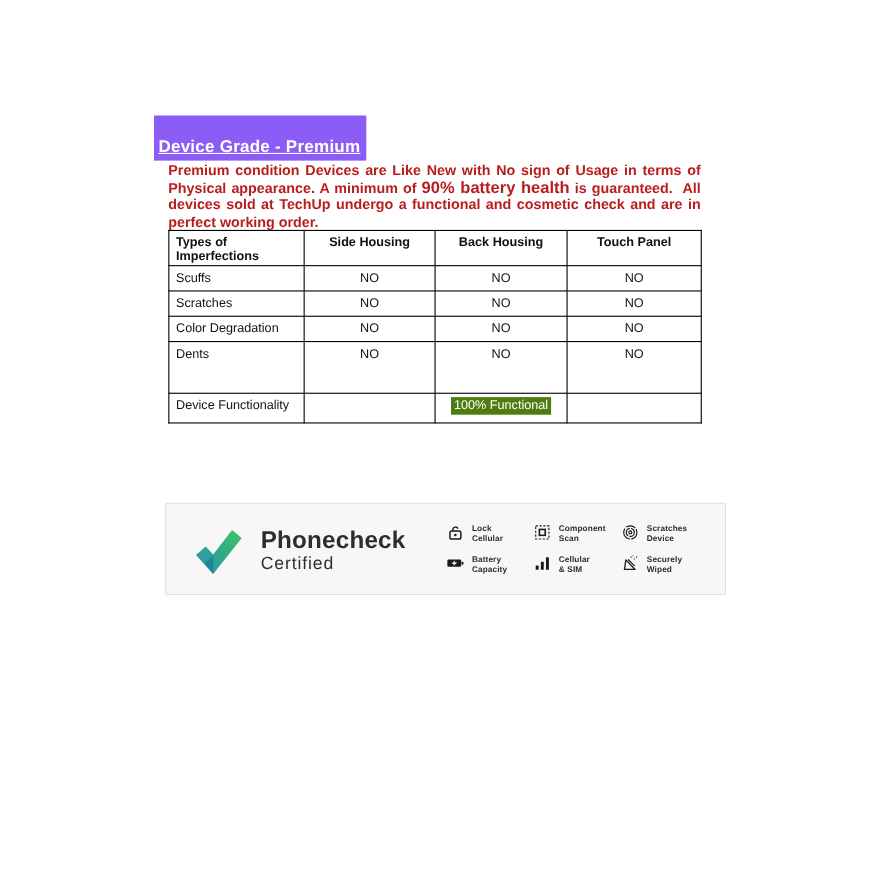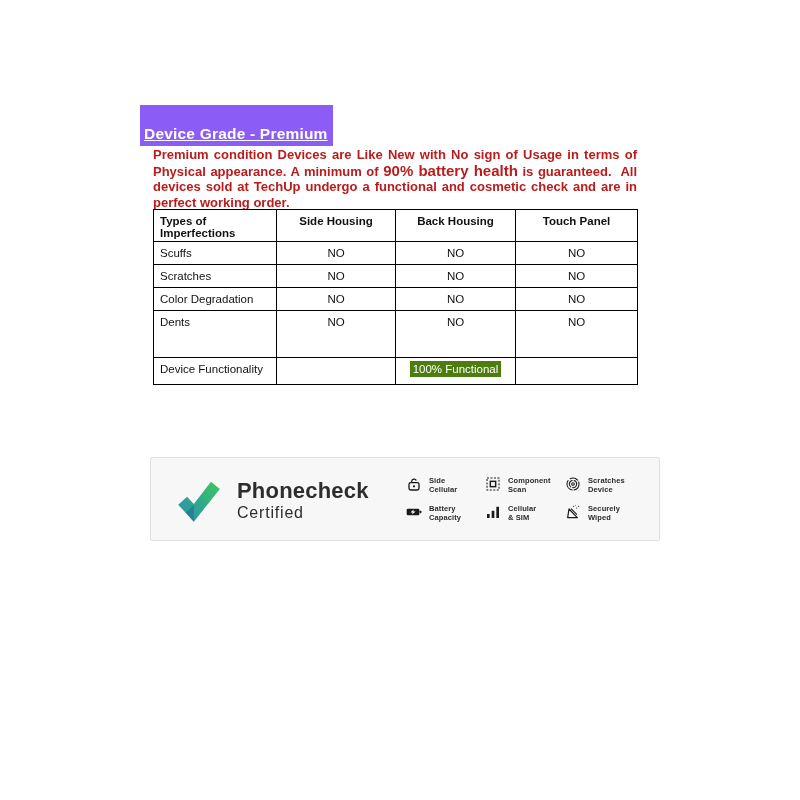--- a/index.html
+++ b/index.html
@@ -175,21 +175,21 @@
 
       <div class="feature">
         <span class="ficon">
           <svg viewBox="0 0 24 24" fill="none" stroke="#1a1a1a" stroke-width="2">
             <rect x="4.5" y="10" width="15" height="11" rx="2.5"></rect>
             <path d="M8.5 10 V8.3 A3.6 3.6 0 0 1 15.4 6.9"></path>
             <circle cx="12" cy="15.5" r="1.7" fill="#1a1a1a" stroke="none"></circle>
           </svg>
         </span>
         <span class="flabel">
-          <span>Side</span><br>
+          <span>Lock</span><br>
           <span>Cellular</span>
         </span>
       </div>
 
       <div class="feature">
         <span class="ficon">
           <svg viewBox="0 0 24 24">
             <rect x="1" y="7" width="19" height="10" rx="2" fill="#1a1a1a"></rect>
             <rect x="20.5" y="10" width="2.5" height="4" rx="1" fill="#1a1a1a"></rect>
             <polygon points="11.5,8.2 6.5,12.6 10,12.6 9,15.8 14.5,11.2 11,11.2" fill="#ffffff"></polygon>

